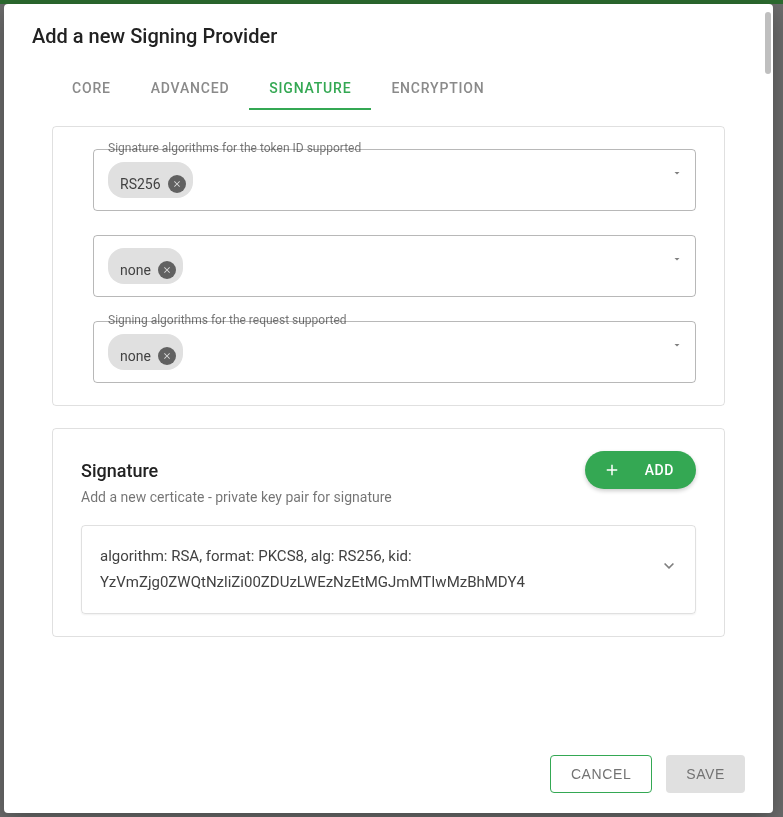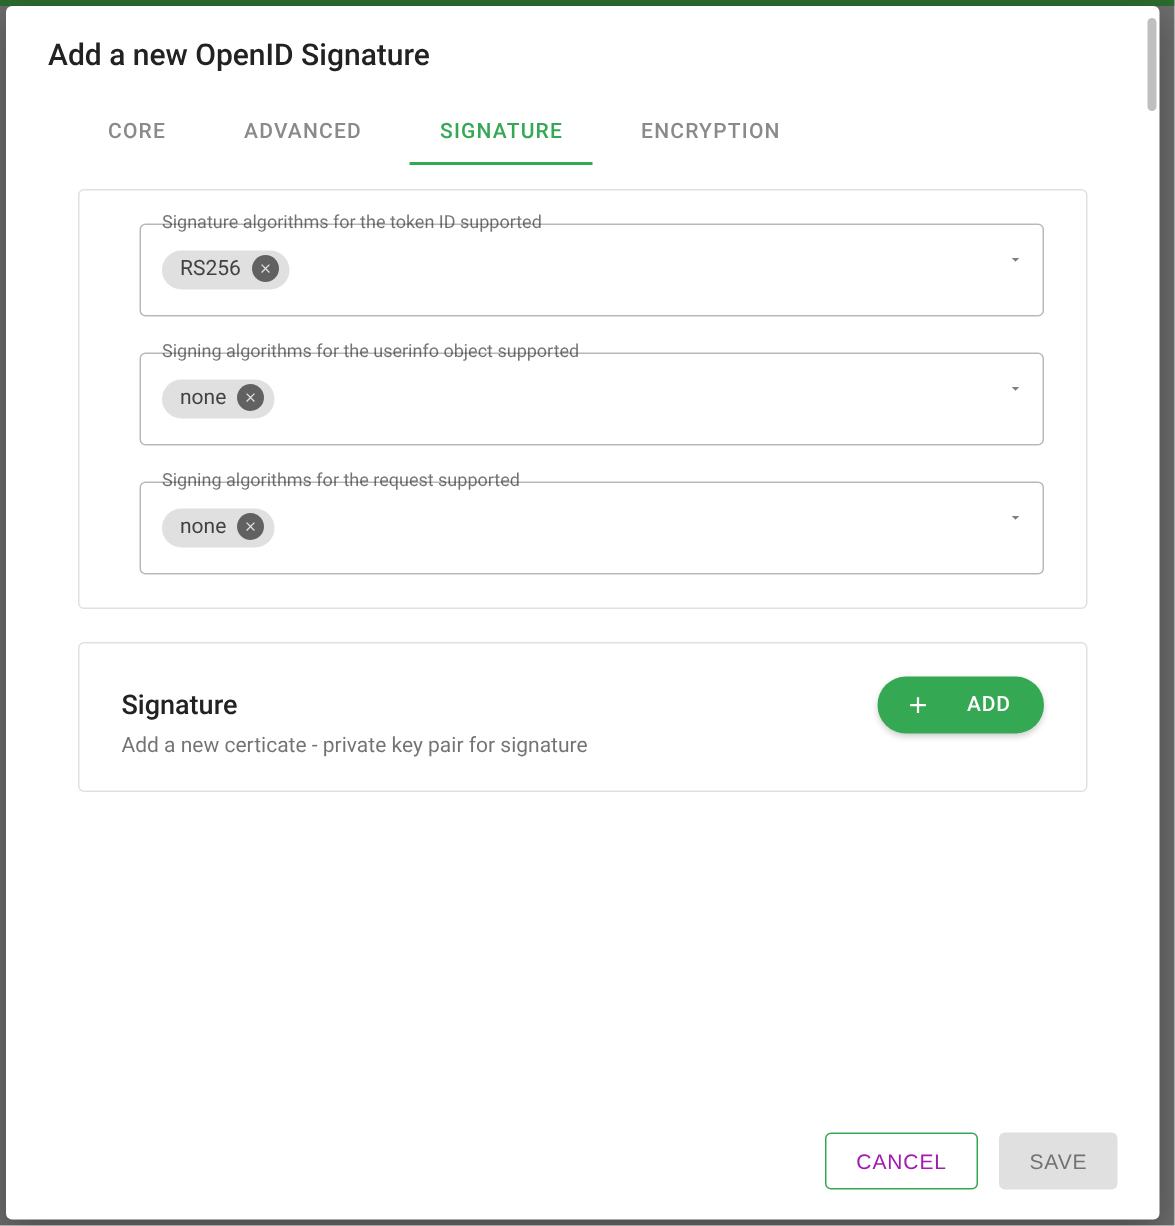--- a/index.html
+++ b/index.html
@@ -45,21 +45,21 @@
       border-radius: 3px;
     }
     .dialog-title {
       font-size: 20px;
       font-weight: 500;
       color: #222;
       padding: 20px 28px 22px;
     }
     .tabs {
       display: flex;
-      gap: 12px;
+      gap: 0;
       padding: 0 48px;
       border-bottom: none;
       align-items: center;
     }
     .tab {
       padding: 10px 20px 12px;
       font-size: 14px;
       font-weight: 500;
       letter-spacing: 0.8px;
       color: #8a8a8a;
@@ -112,21 +112,21 @@
       position: absolute;
       right: 12px;
       top: 14px;
       color: rgba(0,0,0,0.5);
     }
     .chip {
       display: inline-flex;
       align-items: center;
       background: #e0e0e0;
       border-radius: 16px;
-      padding: 3px 7px 5px 12px;
+      padding: 13px 7px 5px 12px;
       font-size: 14px;
       color: #424242;
     }
     .chip-remove {
       width: 18px;
       height: 18px;
       background: #616161;
       border-radius: 50%;
       margin-left: 7px;
       display: flex;
@@ -197,39 +197,39 @@
       padding: 10px 20px;
       font-size: 14px;
       font-weight: 500;
       letter-spacing: 0.6px;
       border-radius: 4px;
       cursor: pointer;
       border: none;
     }
     .btn-cancel {
       background: #fff;
-      color: #a21caf;
+      color: #737373;
       border: 1px solid #34a853;
     }
     .btn-save {
       background: #e0e0e0;
       color: #737373;
       cursor: default;
     }
   </style>
 </head>
 <body>
 
 <div class="dialog-backdrop"></div>
 <div class="top-stripe"></div>
 
 <div class="dialog">
   <div class="scroll-indicator"></div>
 
-  <div class="dialog-title">Add a new OpenID Signature</div>
+  <div class="dialog-title">Add a new Signing Provider</div>
 
   <div class="tabs">
     <div class="tab">CORE</div>
     <div class="tab">ADVANCED</div>
     <div class="tab active">SIGNATURE</div>
     <div class="tab">ENCRYPTION</div>
   </div>
 
   <div class="content">
 
@@ -248,21 +248,20 @@
           </span>
           <span class="dropdown-arrow">
             <svg width="12" height="12" viewBox="0 0 24 24" fill="currentColor">
                 <path d="M7 10l5 5 5-5z"></path>
               </svg>
           </span>
         </div>
       </div>
 
       <div class="field-wrap">
-        <span class="field-label">Signing algorithms for the userinfo object supported</span>
         <div class="select-box">
           <span class="chip">
             <span>none</span>
             <span class="chip-remove">
               <svg width="10" height="10" viewBox="0 0 24 24">
                   <path d="M19 6.41 17.59 5 12 10.59 6.41 5 5 6.41 10.59 12 5 17.59 6.41 19 12 13.41 17.59 19 19 17.59 13.41 12z"></path>
                 </svg>
             </span>
           </span>
           <span class="dropdown-arrow">
@@ -301,20 +300,28 @@
         </div>
         <div class="btn-add">
           <svg width="18" height="18" viewBox="0 0 24 24">
               <path d="M19 13h-6v6h-2v-6H5v-2h6V5h2v6h6v2z"></path>
             </svg>
           <span>ADD</span>
         </div>
       </div>
       <div class="panel-sub">Add a new certicate - private key pair for signature</div>
 
+      <div class="cert-item">
+        <span>algorithm: RSA, format: PKCS8, alg: RS256, kid: YzVmZjg0ZWQtNzliZi00ZDUzLWEzNzEtMGJmMTIwMzBhMDY4</span>
+        <span class="expand-icon">
+          <svg width="20" height="20" viewBox="0 0 24 24" fill="currentColor">
+              <path d="M7.41 8.59 12 13.17l4.59-4.58L18 10l-6 6-6-6z"></path>
+            </svg>
+        </span>
+      </div>
     </div>
 
   </div>
 
   <div class="dialog-actions">
     <button class="btn btn-cancel">CANCEL</button>
     <button class="btn btn-save" disabled="">SAVE</button>
   </div>
 
 </div>

